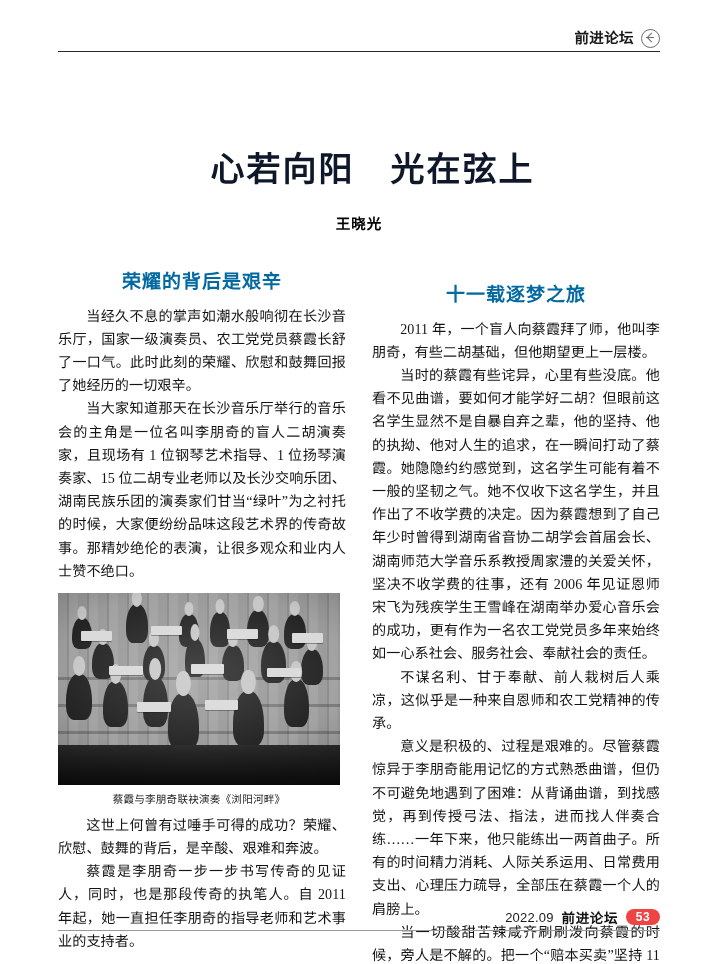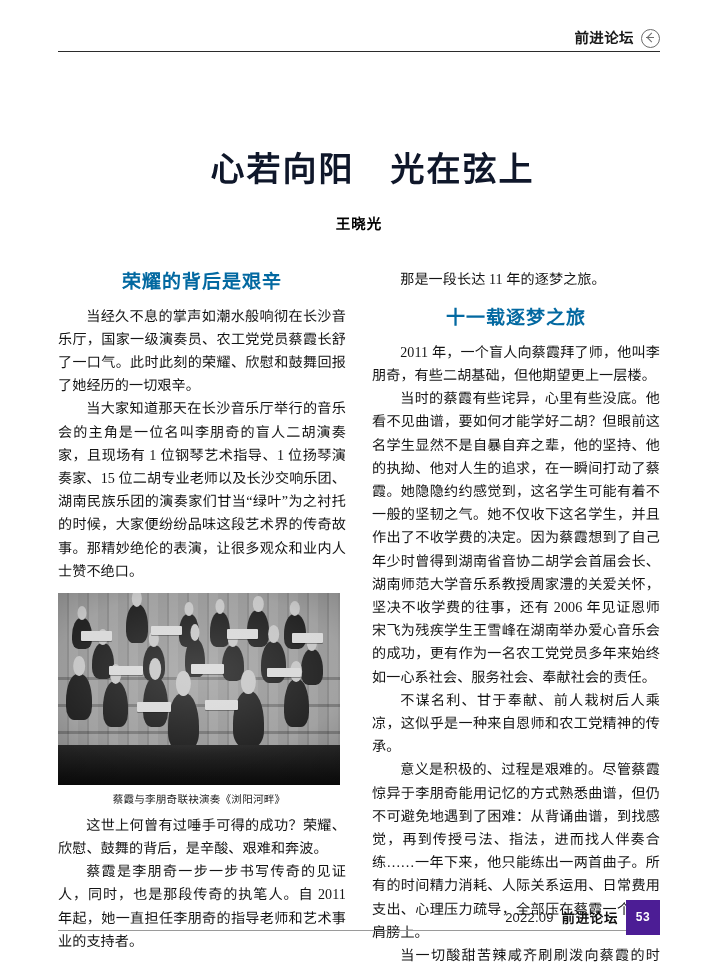--- a/index.html
+++ b/index.html
@@ -257,30 +257,31 @@
   }
   .foot-mag {
     font-family: "Liberation Sans", "DejaVu Sans", sans-serif;
     font-size: 13.5px;
     font-weight: 700;
     color: #111;
     letter-spacing: 0.6px;
   }
   .foot-page {
     min-width: 34px;
-    height: 35px;
-    background: #4c1d95;
+    height: 16px;
+    background: #ef4444;
     color: #ffffff;
     font-family: "Liberation Sans", "DejaVu Sans", sans-serif;
     font-size: 12px;
     font-weight: 700;
     display: flex;
     align-items: center;
     justify-content: center;
     letter-spacing: 0.5px;
+    border-radius: 9px;
   }
 </style>
 </head>
 <body>
 
 <div class="page">
 
   <div class="running-head">
     <div class="running-head-inner">
       <span class="running-head-title">前进论坛</span>
@@ -348,21 +349,20 @@
         <figcaption class="caption">蔡霞与李朋奇联袂演奏《浏阳河畔》</figcaption>
       </figure>
 
       <p class="para">这世上何曾有过唾手可得的成功？荣耀、欣慰、鼓舞的背后，是辛酸、艰难和奔波。</p>
 
       <p class="para">蔡霞是李朋奇一步一步书写传奇的见证人，同时，也是那段传奇的执笔人。自 2011 年起，她一直担任李朋奇的指导老师和艺术事业的支持者。</p>
     </div>
 
     <div class="col">
 
-      <p class="para">那是一段长达 11 年的逐梦之旅。</p>
 
       <h2 class="section-head spaced">十一载逐梦之旅</h2>
 
       <p class="para">2011 年，一个盲人向蔡霞拜了师，他叫李朋奇，有些二胡基础，但他期望更上一层楼。</p>
 
       <p class="para">当时的蔡霞有些诧异，心里有些没底。他看不见曲谱，要如何才能学好二胡？但眼前这名学生显然不是自暴自弃之辈，他的坚持、他的执拗、他对人生的追求，在一瞬间打动了蔡霞。她隐隐约约感觉到，这名学生可能有着不一般的坚韧之气。她不仅收下这名学生，并且作出了不收学费的决定。因为蔡霞想到了自己年少时曾得到湖南省音协二胡学会首届会长、湖南师范大学音乐系教授周家澧的关爱关怀，坚决不收学费的往事，还有 2006 年见证恩师宋飞为残疾学生王雪峰在湖南举办爱心音乐会的成功，更有作为一名农工党党员多年来始终如一心系社会、服务社会、奉献社会的责任。</p>
 
       <p class="para">不谋名利、甘于奉献、前人栽树后人乘凉，这似乎是一种来自恩师和农工党精神的传承。</p>
 
       <p class="para">意义是积极的、过程是艰难的。尽管蔡霞惊异于李朋奇能用记忆的方式熟悉曲谱，但仍不可避免地遇到了困难：从背诵曲谱，到找感觉，再到传授弓法、指法，进而找人伴奏合练……一年下来，他只能练出一两首曲子。所有的时间精力消耗、人际关系运用、日常费用支出、心理压力疏导，全部压在蔡霞一个人的肩膀上。</p>

